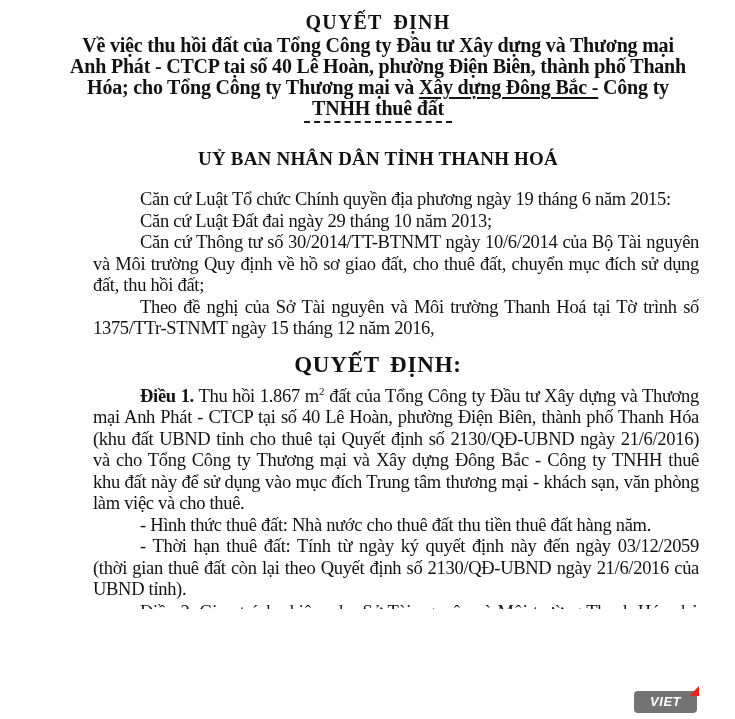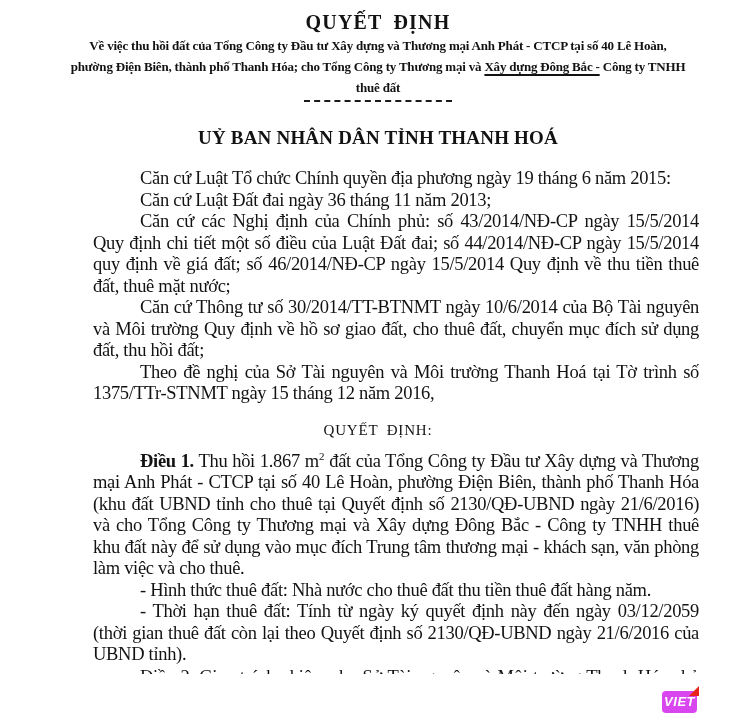--- a/index.html
+++ b/index.html
@@ -14,51 +14,51 @@
     box-sizing:border-box;
     font-size:18.5px;line-height:21.5px;letter-spacing:-0.3px;
   }
   
   .head-block{margin-left:-36px;text-align:center;}
   .doc-title{
     font-weight:bold;font-size:20px;line-height:22px;
     letter-spacing:1.2px;word-spacing:5px;
   }
   .doc-subtitle{
-    font-weight:bold;font-size:13px;line-height:21px;letter-spacing:-0.2px;
+    font-weight:bold;font-size:20px;line-height:21px;letter-spacing:-0.2px;
     max-width:620px;margin:2px auto 0;
   }
   .u-part{text-decoration:underline;text-decoration-thickness:1.5px;text-underline-offset:3px;}
   .dashed-sep{
     width:148px;height:0;margin:2px auto 2px;
     border-bottom:2.5px dashed #1a1a1a;
   }
   .issuer{
     font-weight:bold;font-size:19px;line-height:20px;
     margin-top:26px;letter-spacing:0.2px;
   }
   .preamble{margin-top:20px;}
   .para{margin:0;text-align:justify;text-indent:47px;}
   .oneline{white-space:nowrap;text-align:left;}
   .section-heading{
     margin:14px 0 10px -36px;text-align:center;
-    font-weight:normal;font-size:15px;line-height:22px;letter-spacing:0.8px;word-spacing:4px;
+    font-weight:bold;font-size:23px;line-height:22px;letter-spacing:0.8px;word-spacing:4px;
   }
   .article-label{font-weight:bold;}
   sup.sq{font-size:11px;line-height:0;vertical-align:super;letter-spacing:0;}
   .cutoff{
     max-height:7px;overflow:hidden;margin-top:1px;
   }
   .viet-badge{
     position:absolute;right:38px;bottom:6px;
-    background:#d946ef;color:#ffffff;
+    background:#737373;color:#ffffff;
     font-family:"Liberation Sans",sans-serif;
     font-weight:bold;font-style:italic;
     font-size:13px;line-height:16px;
-    padding:3px 2px;border-radius:4px;letter-spacing:0.5px;text-align:center;
+    padding:3px 16px;border-radius:4px;letter-spacing:0.5px;text-align:center;
   }
   .viet-badge::before{
     content:"";position:absolute;top:-5px;right:-2px;
     width:10px;height:10px;background:#e8251d;
     clip-path:polygon(100% 0,100% 100%,0 100%);
   }
 </style>
 </head>
 <body>
 
@@ -66,22 +66,21 @@
 
   <div class="head-block">
     <div class="doc-title">QUYẾT ĐỊNH</div>
     <div class="doc-subtitle"><span>Về việc thu hồi đất của Tổng Công ty Đầu tư Xây dựng và Thương mại Anh Phát - CTCP tại số 40 Lê Hoàn, phường Điện Biên, thành phố Thanh Hóa; cho Tổng Công ty Thương mại và </span><span class="u-part">Xây dựng Đông Bắc -</span><span> Công ty TNHH thuê đất</span></div>
     <div class="dashed-sep"></div>
     <div class="issuer">UỶ BAN NHÂN DÂN TỈNH THANH HOÁ</div>
   </div>
 
   <div class="preamble">
     <p class="para oneline">Căn cứ Luật Tổ chức Chính quyền địa phương ngày 19 tháng 6 năm 2015:</p>
-    <p class="para oneline">Căn cứ Luật Đất đai ngày 36 tháng 11 năm 2013;</p>
-    <p class="para">Căn cứ các Nghị định của Chính phủ: số 43/2014/NĐ-CP ngày 15/5/2014 Quy định chi tiết một số điều của Luật Đất đai; số 44/2014/NĐ-CP ngày 15/5/2014 quy định về giá đất; số 46/2014/NĐ-CP ngày 15/5/2014 Quy định về thu tiền thuê đất, thuê mặt nước;</p>
+    <p class="para oneline">Căn cứ Luật Đất đai ngày 29 tháng 10 năm 2013;</p>
     <p class="para">Căn cứ Thông tư số 30/2014/TT-BTNMT ngày 10/6/2014 của Bộ Tài nguyên và Môi trường Quy định về hồ sơ giao đất, cho thuê đất, chuyển mục đích sử dụng đất, thu hồi đất;</p>
     <p class="para">Theo đề nghị của Sở Tài nguyên và Môi trường Thanh Hoá tại Tờ trình số 1375/TTr-STNMT ngày 15 tháng 12 năm 2016,</p>
   </div>
 
   <div class="section-heading">QUYẾT ĐỊNH:</div>
 
   <div>
     <p class="para"><span class="article-label">Điều 1.</span><span> Thu hồi 1.867 m</span><sup class="sq">2</sup><span> đất của Tổng Công ty Đầu tư Xây dựng và Thương mại Anh Phát - CTCP tại số 40 Lê Hoàn, phường Điện Biên, thành phố Thanh Hóa (khu đất UBND tỉnh cho thuê tại Quyết định số 2130/QĐ-UBND ngày 21/6/2016) và cho Tổng Công ty Thương mại và Xây dựng Đông Bắc - Công ty TNHH thuê khu đất này để sử dụng vào mục đích Trung tâm thương mại - khách sạn, văn phòng làm việc và cho thuê.</span></p>
     <p class="para oneline">- Hình thức thuê đất: Nhà nước cho thuê đất thu tiền thuê đất hàng năm.</p>
     <p class="para">- Thời hạn thuê đất: Tính từ ngày ký quyết định này đến ngày 03/12/2059 (thời gian thuê đất còn lại theo Quyết định số 2130/QĐ-UBND ngày 21/6/2016 của UBND tỉnh).</p>

